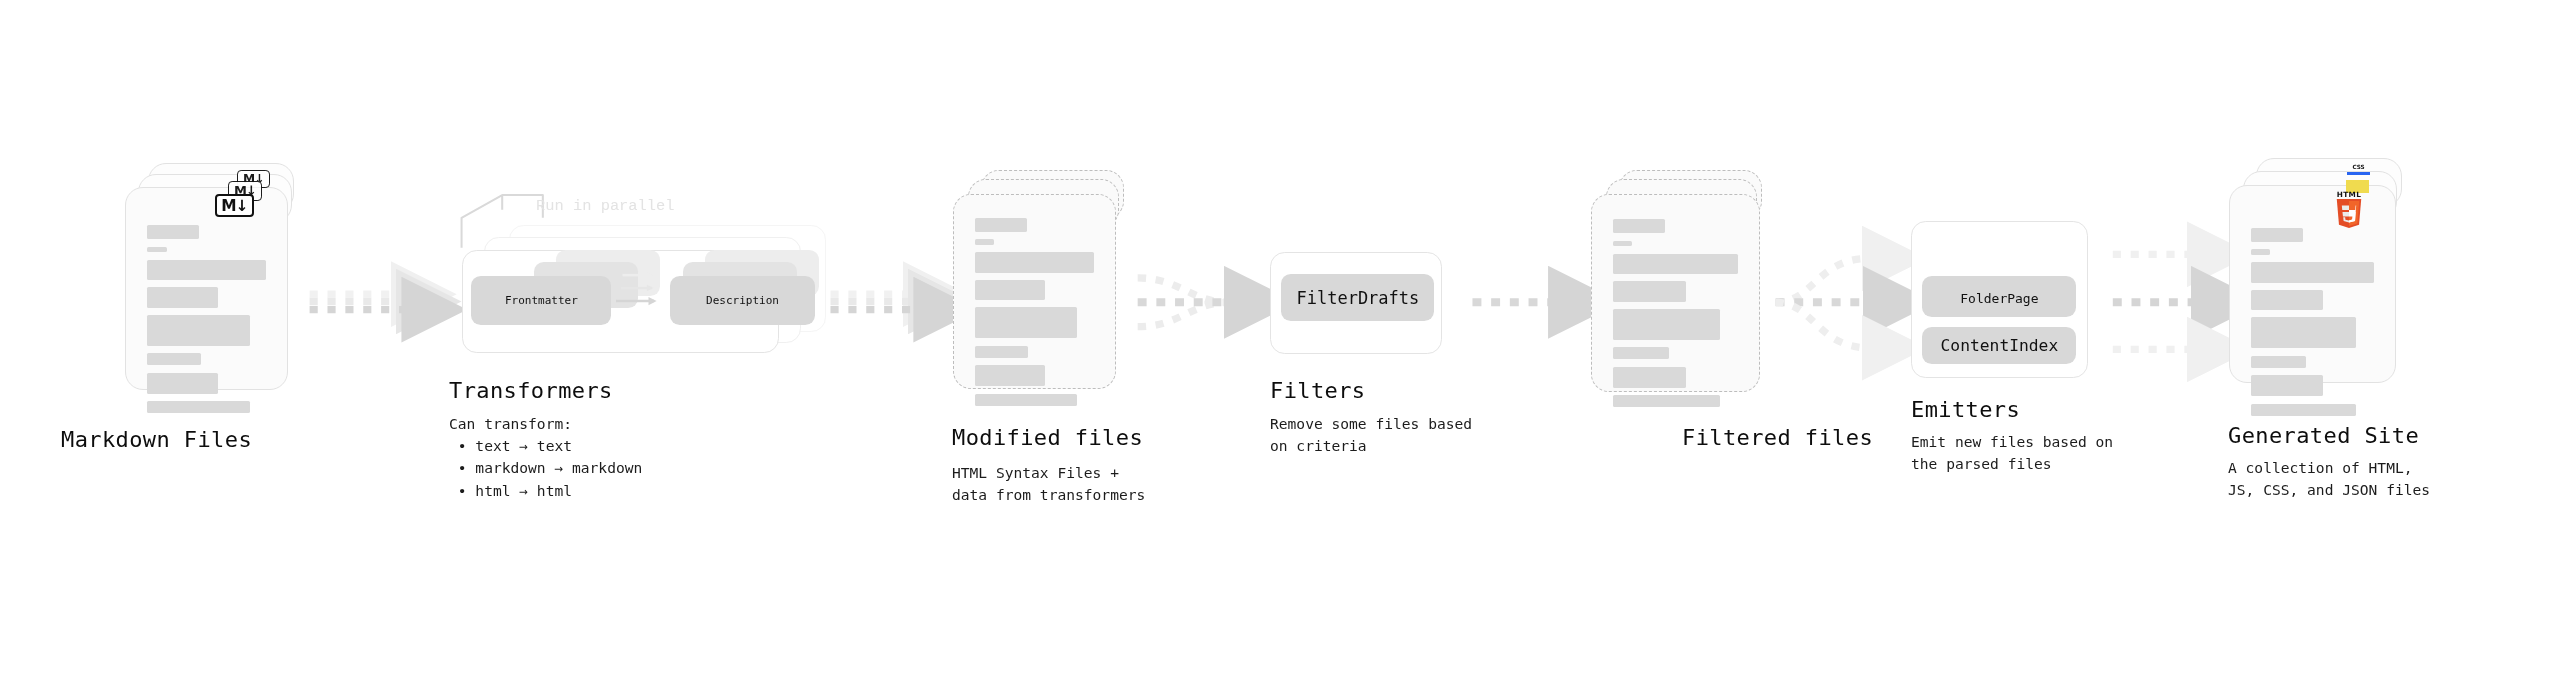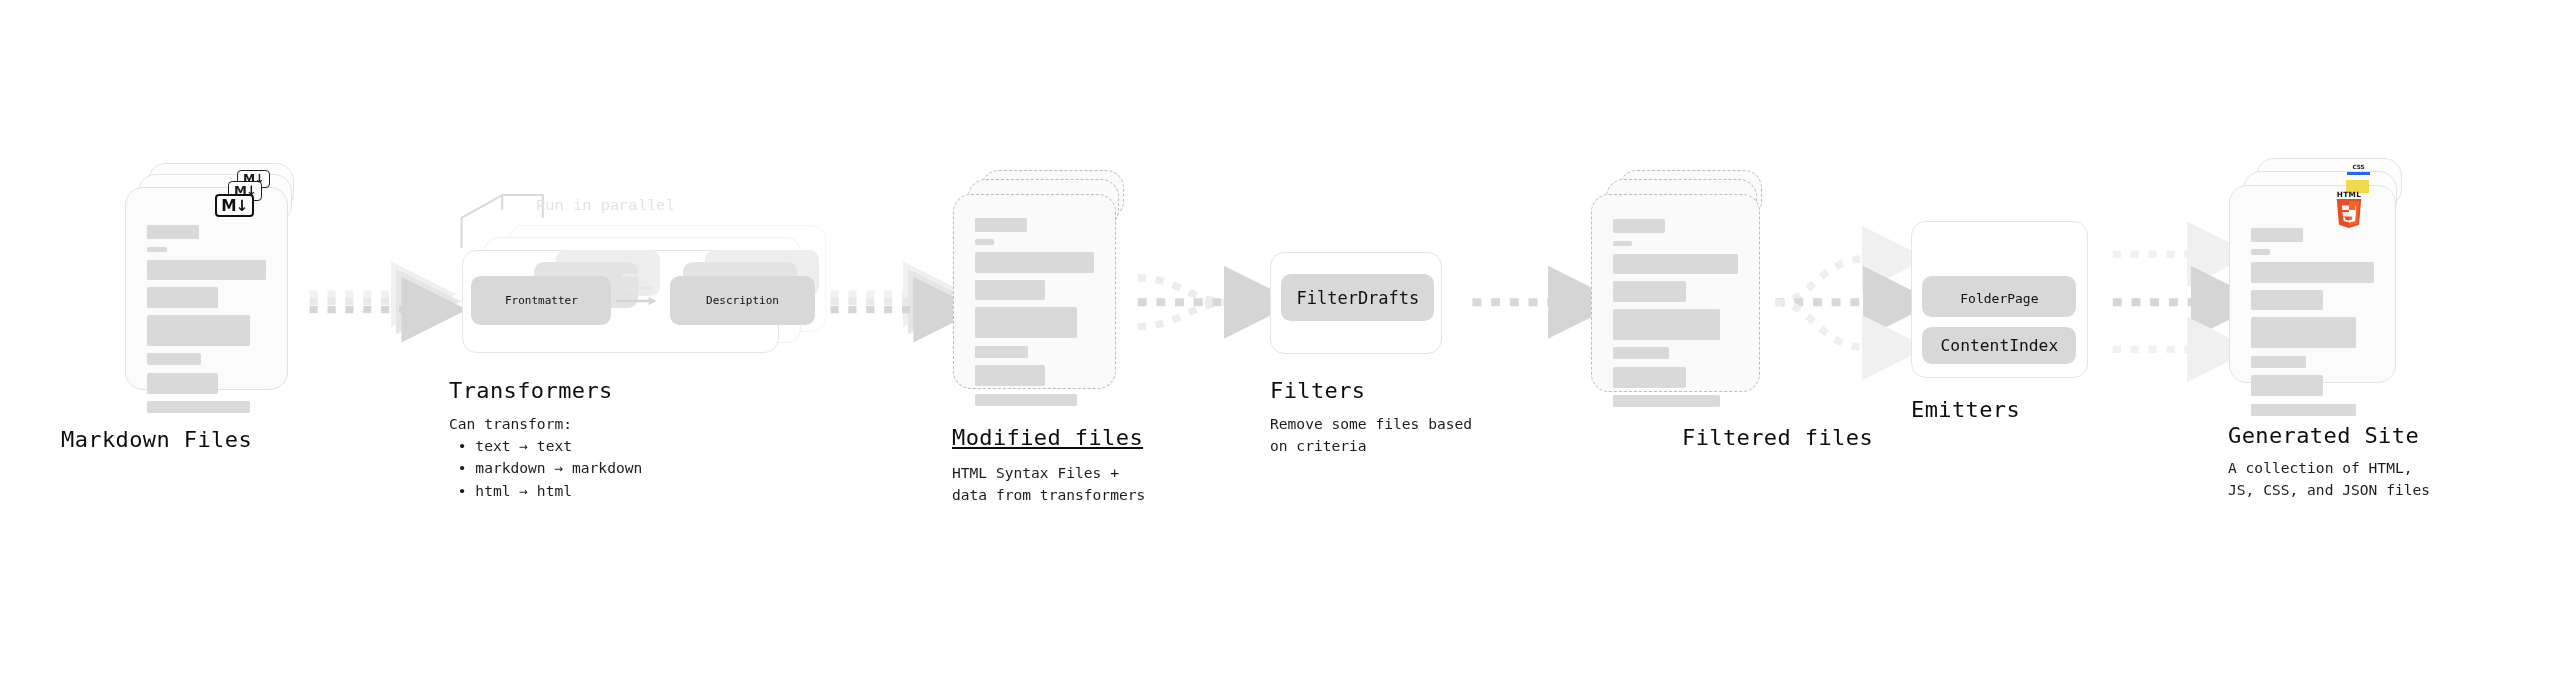--- a/index.html
+++ b/index.html
@@ -270,21 +270,21 @@
         <div class="bar" style="width:19.5px;  height:5.7px;"></div>
         <div class="bar" style="width:100%;  height:20.3px; margin-top:4.1px;"></div>
         <div class="bar" style="width:59%;   height:20.3px;"></div>
         <div class="bar" style="width:86%;   height:31px;"></div>
         <div class="bar" style="width:45%;   height:12.2px;"></div>
         <div class="bar" style="width:59%;   height:21px;"></div>
         <div class="bar" style="width:86%;   height:12.2px;"></div>
       </div>
     </div>
   </div>
-  <div class="caption" style="left:952px; top:425px;text-decoration:underline;">Modified files</div>
+  <div class="caption" style="left:952px; top:425px;">Modified files</div>
   <div class="subcaption" style="left:952px; top:462px;">HTML Syntax Files +
 data from transformers</div>
 
   <div class="node" style="left:1270px; top:252px; width:179px; height:102px;">
     <div class="procbox" style="left:0; top:0; width:172px; height:102px;"></div>
     <div class="pill" style="left:11.4px; top:22px; width:153px; height:47px; font-size:17px;">FilterDrafts</div>
   </div>
   <div class="caption" style="left:1270px; top:378px;">Filters</div>
   <div class="subcaption" style="left:1270px; top:413px;">Remove some files based
 on criteria</div>
@@ -307,20 +307,22 @@
   </div>
   <div class="caption" style="left:1682px; top:425px;">Filtered files</div>
 
   <div class="node" style="left:1911px; top:221px; width:187px; height:163px;">
     <div class="procbox" style="left:0; top:0; width:177px; height:157px;"></div>
     <div class="pill" style="left:11.4px; top:10.6px; width:154px; height:37px; font-size:22px;margin-top:44px;">ContentPage</div>
     <div class="pill" style="left:11.4px; top:59px; width:154px; height:37px; font-size:13px;">FolderPage</div>
     <div class="pill" style="left:11.4px; top:106px; width:154px; height:37px; font-size:16.3px;">ContentIndex</div>
   </div>
   <div class="caption" style="left:1911px; top:397px;">Emitters</div>
+  <div class="subcaption" style="left:1911px; top:431px;">Emit new files based on
+the parsed files</div>
 
   <div class="filestack" style="left:2227px; top:158px; width:211px; height:252px;">
     <div class="card solid ghost" style="left:29px; top:0px; width:146px; height:49px;"></div>
     <div class="card solid ghost" style="left:16.3px; top:13px; width:154px; height:49px;"></div>
     <div class="card solid" style="left:1.6px; top:27px; width:167px; height:198px;">
       <div class="card-body" style="top:42px;">
         <div class="bar" style="width:52px;  height:14px;"></div>
         <div class="bar" style="width:19.5px;  height:5.7px;"></div>
         <div class="bar" style="width:100%;  height:20.3px; margin-top:4.1px;"></div>
         <div class="bar" style="width:59%;   height:20.3px;"></div>

